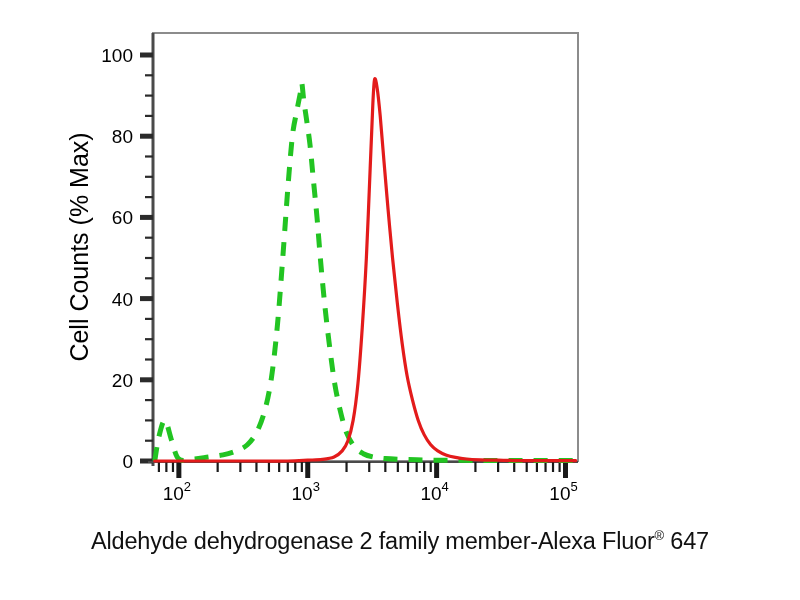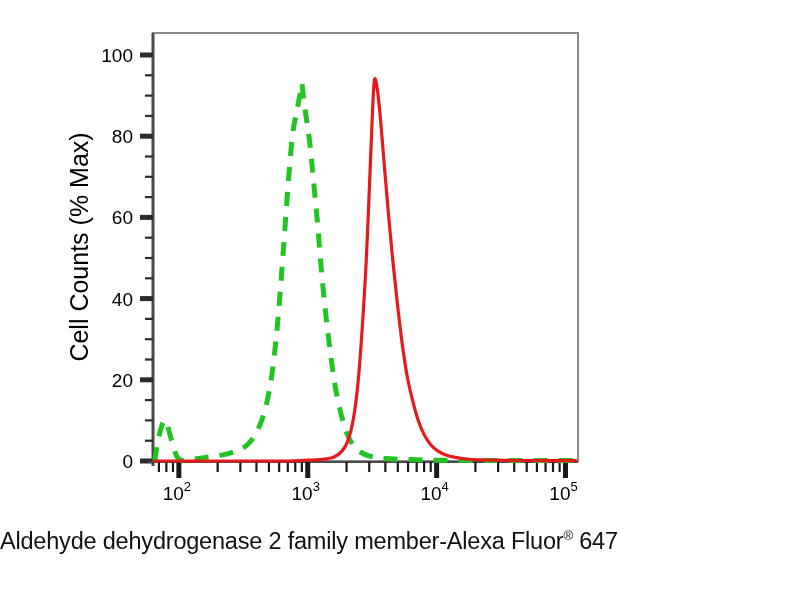--- a/index.html
+++ b/index.html
@@ -41,20 +41,21 @@
   .axis-title {
     font-family: "Liberation Sans", sans-serif;
     font-size: 25px;
     fill: #000000;
   }
   .caption-text {
     position: absolute;
     left: 0;
     top: 528px;
     width: 800px;
+    text-align: center;
     font-family: "Liberation Sans", sans-serif;
     font-size: 23.5px;
     letter-spacing: -0.2px;
     color: #111111;
     white-space: nowrap;
   }
   .caption-text sup {
     font-size: 13px;
     vertical-align: super;
     line-height: 0;

